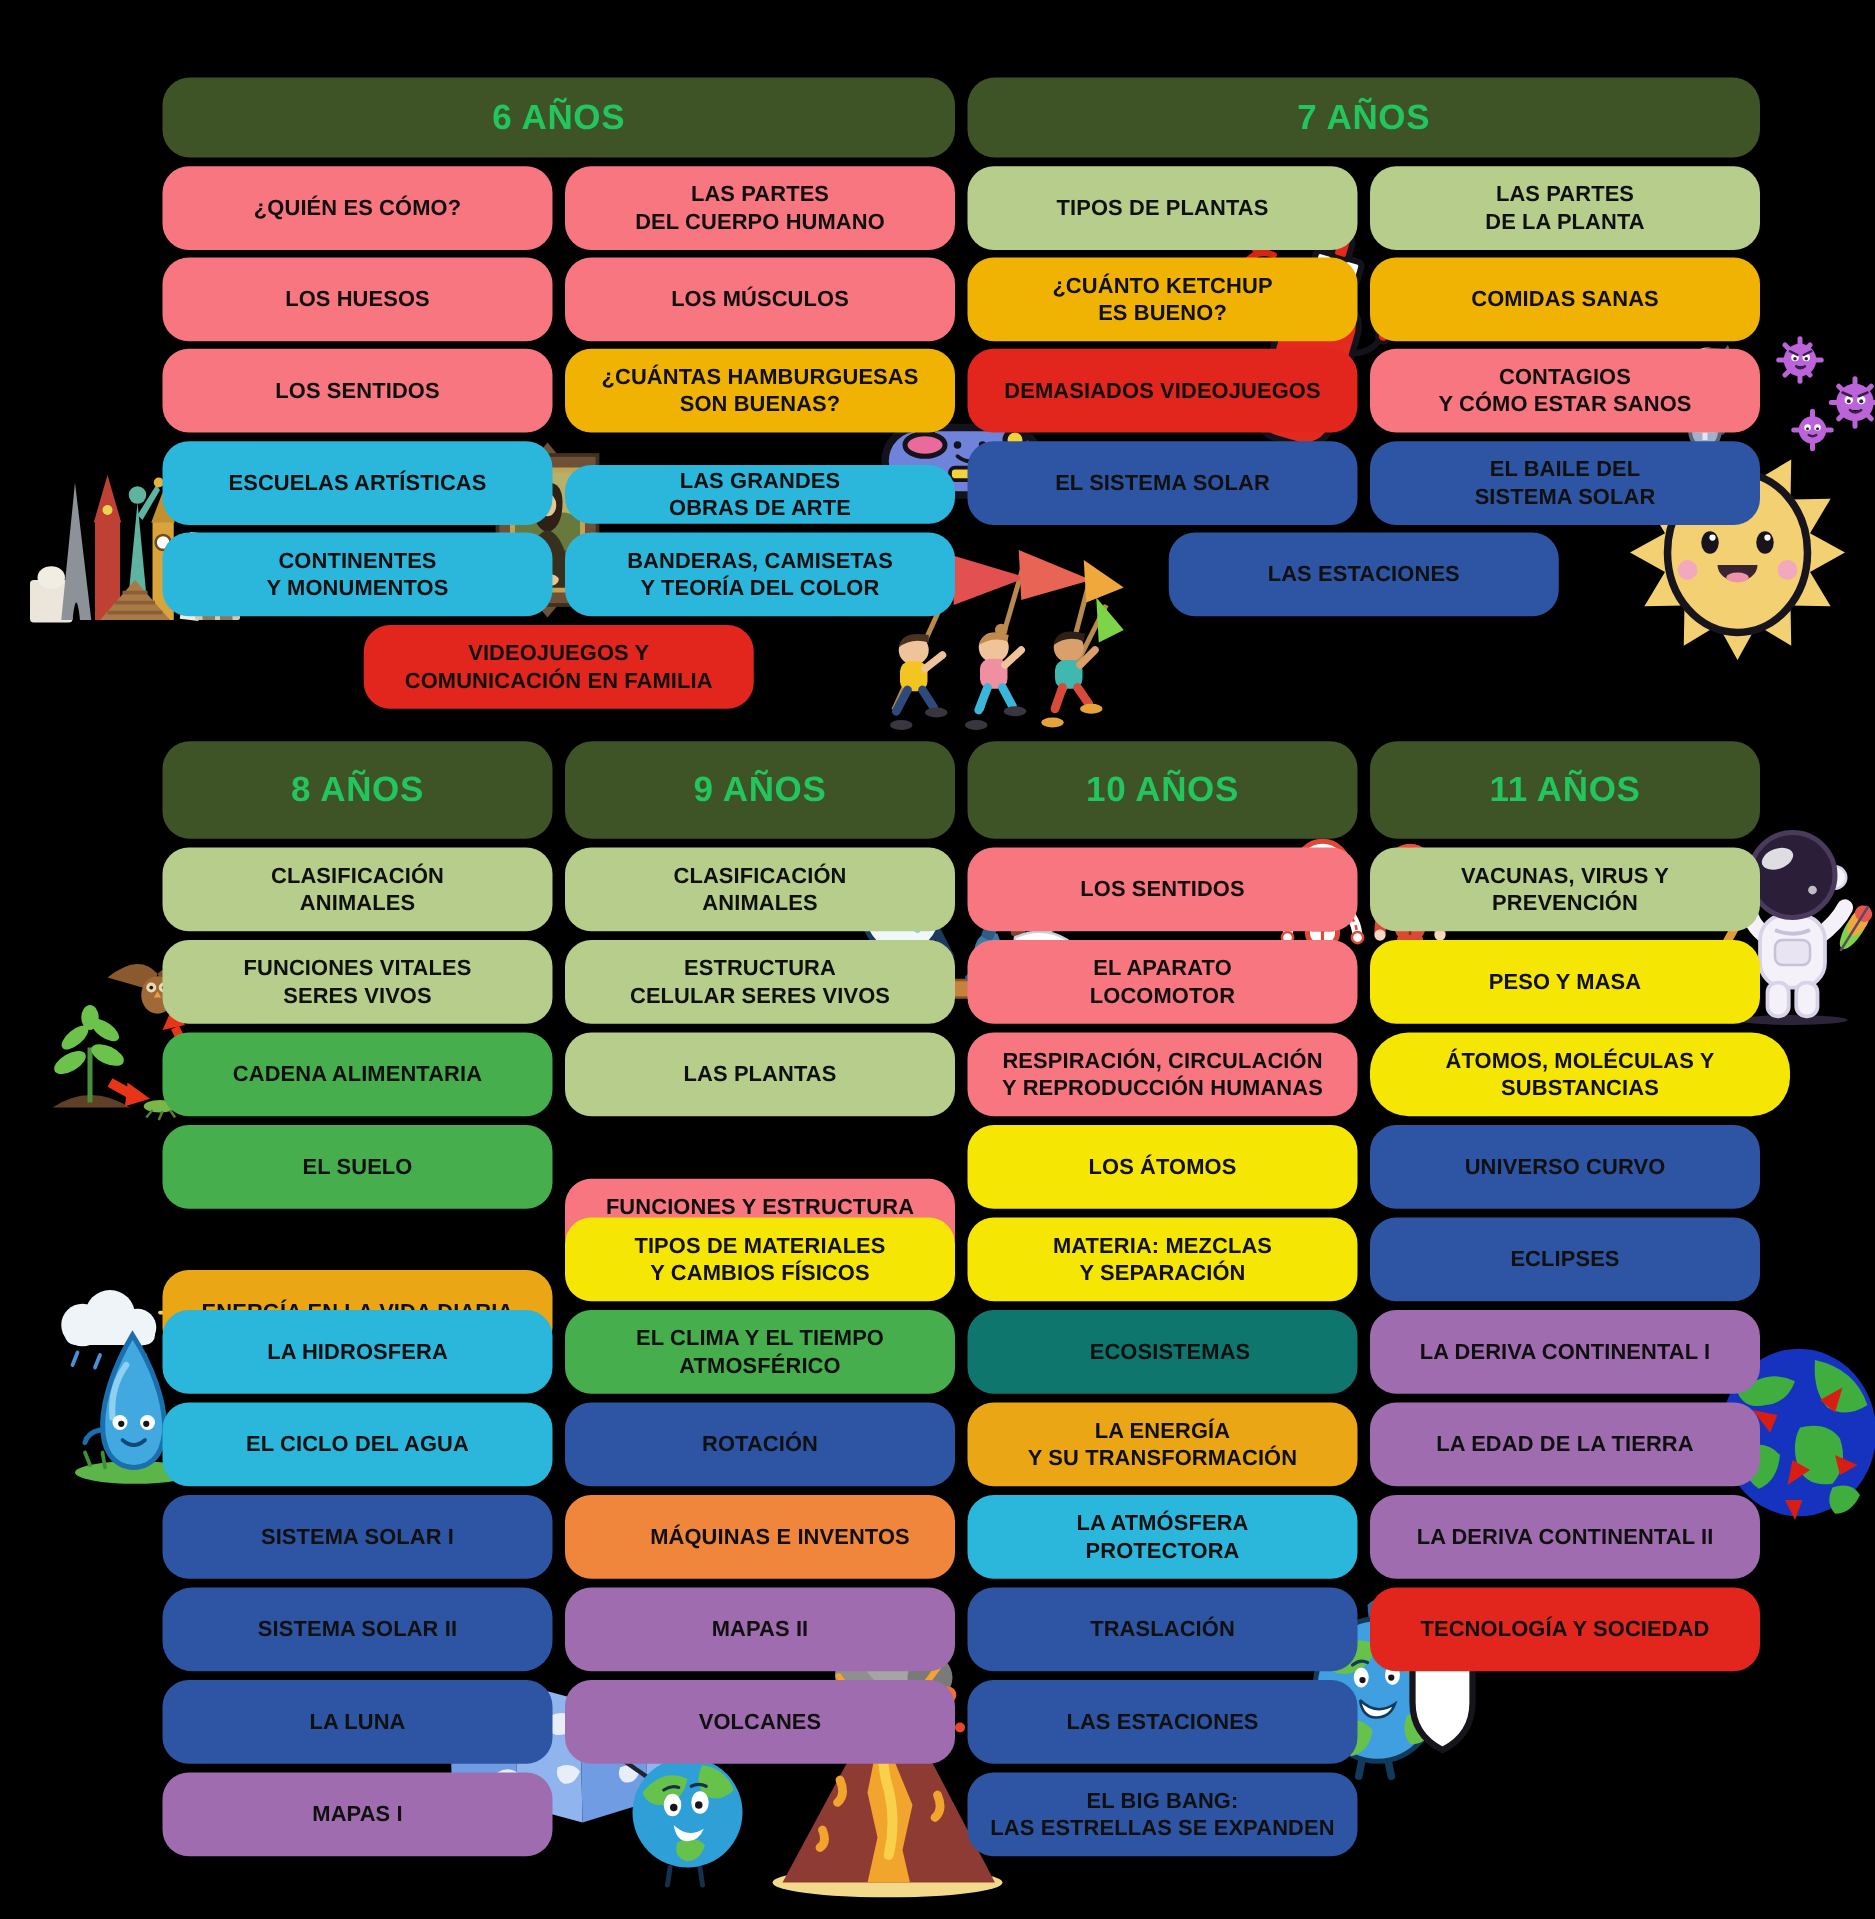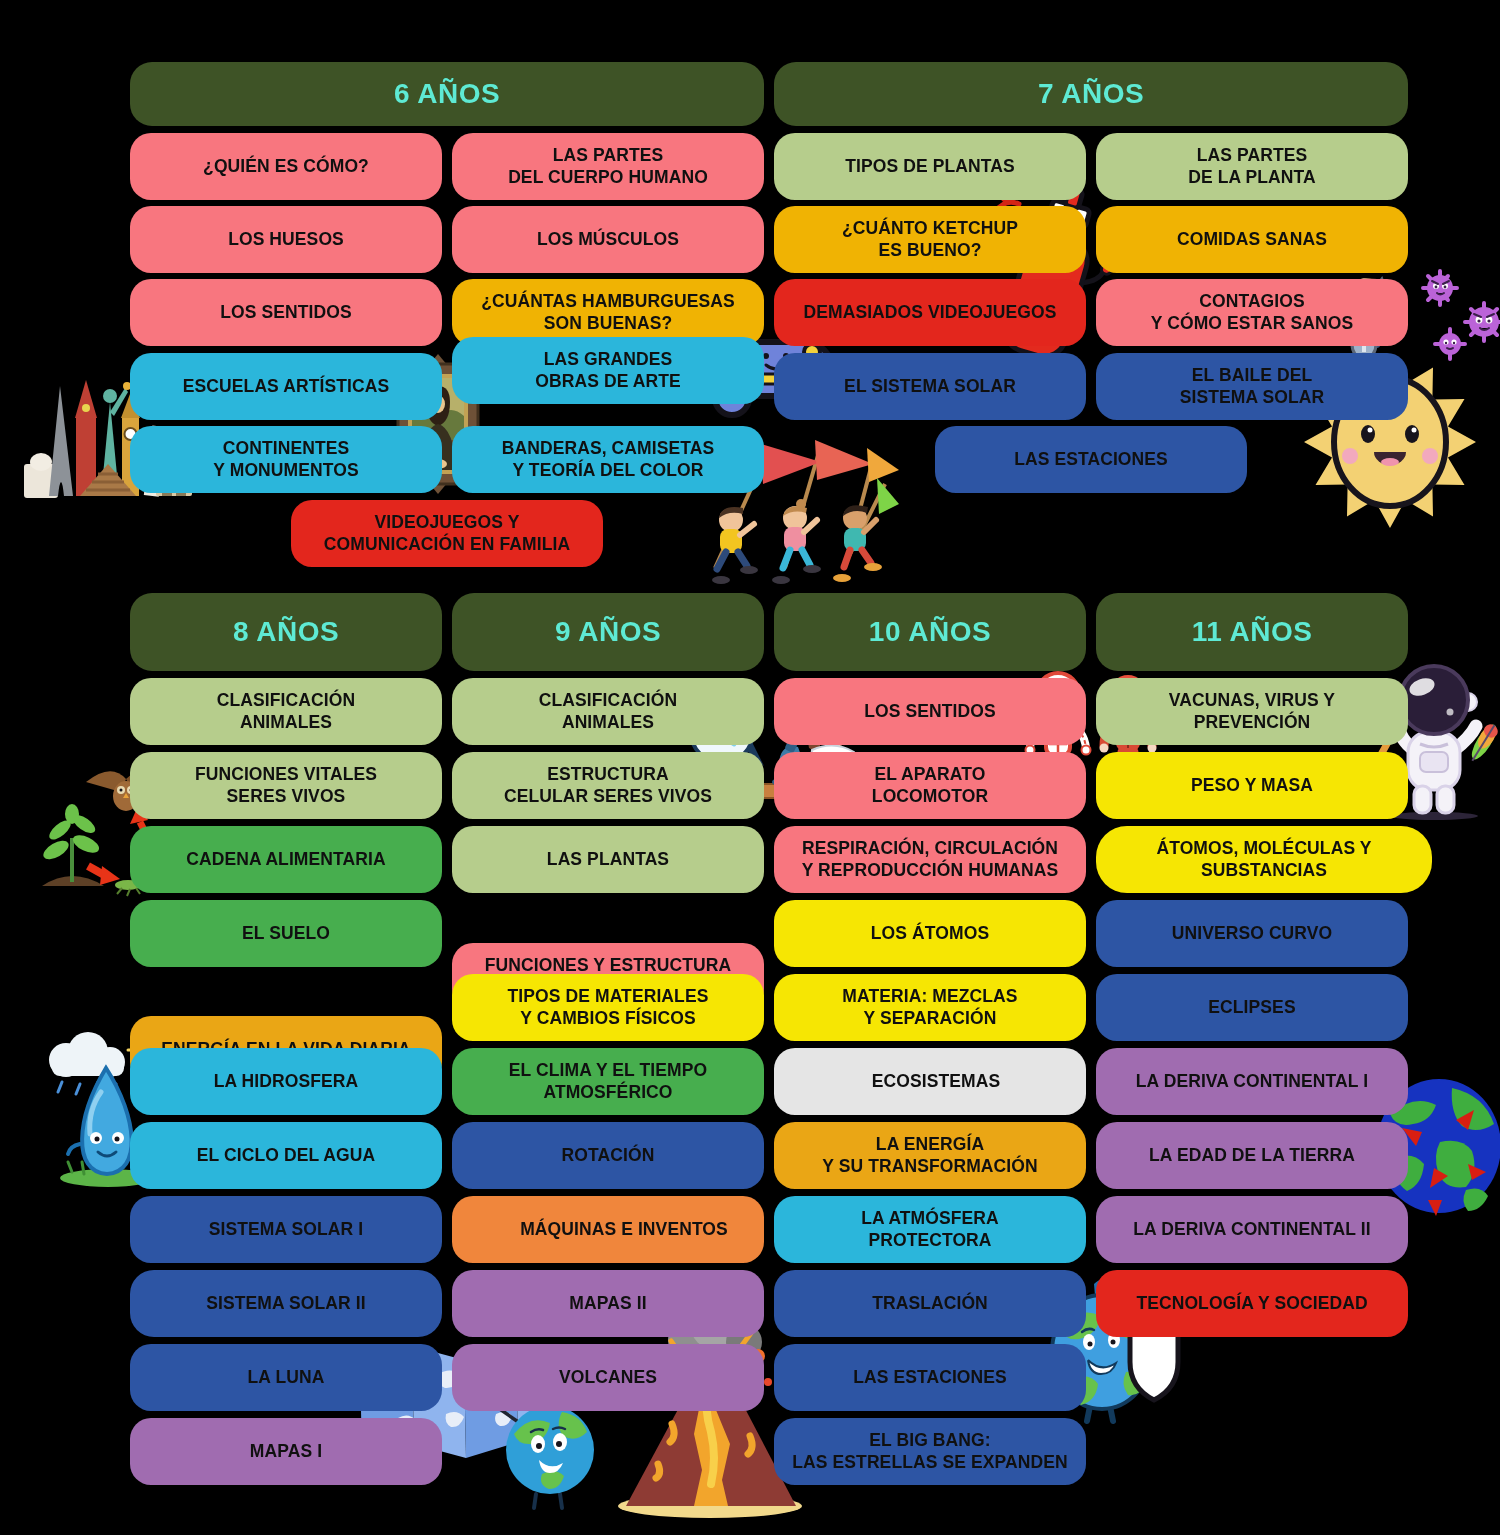--- a/index.html
+++ b/index.html
@@ -1,20 +1,20 @@
 <!DOCTYPE html>
 <html><head>
 <meta charset="utf-8">
 <style>
   html,body{margin:0;padding:0;}
   body{width:1500px;height:1535px;background:#000;overflow:hidden;
        font-family:"Liberation Sans","DejaVu Sans",sans-serif;}
   #board{position:relative;width:1500px;height:1535px;background:#000;}
   .hdr{position:absolute;display:flex;align-items:center;justify-content:center;
-       background:#3e5326;color:#5eead4;font-weight:800;font-size:28px;
+       background:#3e5326;color:#22c55e;font-weight:800;font-size:28px;
        border-radius:22px;letter-spacing:.5px;box-sizing:border-box;}
   .pill{position:absolute;display:flex;align-items:center;justify-content:center;
         text-align:center;white-space:pre-line;color:#101010;font-weight:800;
         font-size:17.5px;line-height:1.22;border-radius:21px;padding:4px 12px;
         box-sizing:border-box;letter-spacing:.1px;}
   .illus{position:absolute;pointer-events:none;}
 </style>
 </head>
 <body>
 
@@ -418,21 +418,21 @@
 <div class="hdr" style="left: 130px; top: 62px; width: 634px; height: 64px;">6 AÑOS</div>
     <div class="pill" style="left: 130px; top: 133px; width: 312px; height: 67px; background: rgb(248, 118, 127);">¿QUIÉN ES CÓMO?</div>
     <div class="pill" style="left: 452px; top: 133px; width: 312px; height: 67px; background: rgb(248, 118, 127);">LAS PARTES
 DEL CUERPO HUMANO</div>
     <div class="pill" style="left: 130px; top: 206px; width: 312px; height: 67px; background: rgb(248, 118, 127);">LOS HUESOS</div>
     <div class="pill" style="left: 452px; top: 206px; width: 312px; height: 67px; background: rgb(248, 118, 127);">LOS MÚSCULOS</div>
     <div class="pill" style="left: 130px; top: 279px; width: 312px; height: 67px; background: rgb(248, 118, 127);">LOS SENTIDOS</div>
     <div class="pill" style="left: 452px; top: 279px; width: 312px; height: 67px; background: rgb(240, 179, 3);">¿CUÁNTAS HAMBURGUESAS
 SON BUENAS?</div>
     <div class="pill" style="left: 130px; top: 353px; width: 312px; height: 67px; background: rgb(43, 182, 219);">ESCUELAS ARTÍSTICAS</div>
-    <div class="pill" style="left: 452px; top: 337px; width: 312px; height: 67px; background: rgb(43, 182, 219);">LAS GRANDES
+    <div class="pill" style="left: 452px; top: 372px; width: 312px; height: 47px; background: rgb(43, 182, 219);">LAS GRANDES
 OBRAS DE ARTE</div>
     <div class="pill" style="left: 130px; top: 426px; width: 312px; height: 67px; background: rgb(43, 182, 219);">CONTINENTES
 Y MONUMENTOS</div>
     <div class="pill" style="left: 452px; top: 426px; width: 312px; height: 67px; background: rgb(43, 182, 219);">BANDERAS, CAMISETAS
 Y TEORÍA DEL COLOR</div>
     <div class="pill" style="left: 291px; top: 500px; width: 312px; height: 67px; background: rgb(227, 38, 29);">VIDEOJUEGOS Y
 COMUNICACIÓN EN FAMILIA</div>
     <div class="hdr" style="left: 774px; top: 62px; width: 634px; height: 64px;">7 AÑOS</div>
     <div class="pill" style="left: 774px; top: 133px; width: 312px; height: 67px; background: rgb(182, 205, 140);">TIPOS DE PLANTAS</div>
     <div class="pill" style="left: 1096px; top: 133px; width: 312px; height: 67px; background: rgb(182, 205, 140);">LAS PARTES
@@ -479,21 +479,21 @@
     <div class="pill" style="left: 452px; top: 1344px; width: 312px; height: 67px; background: rgb(160, 108, 176);">VOLCANES</div>
     <div class="hdr" style="left: 774px; top: 593px; width: 312px; height: 78px;">10 AÑOS</div>
     <div class="pill" style="left: 774px; top: 678px; width: 312px; height: 67px; background: rgb(248, 118, 127);">LOS SENTIDOS</div>
     <div class="pill" style="left: 774px; top: 752px; width: 312px; height: 67px; background: rgb(248, 118, 127);">EL APARATO
 LOCOMOTOR</div>
     <div class="pill" style="left: 774px; top: 826px; width: 312px; height: 67px; background: rgb(248, 118, 127);">RESPIRACIÓN, CIRCULACIÓN
 Y REPRODUCCIÓN HUMANAS</div>
     <div class="pill" style="left: 774px; top: 900px; width: 312px; height: 67px; background: rgb(246, 230, 3);">LOS ÁTOMOS</div>
     <div class="pill" style="left: 774px; top: 974px; width: 312px; height: 67px; background: rgb(246, 230, 3);">MATERIA: MEZCLAS
 Y SEPARACIÓN</div>
-    <div class="pill" style="left: 774px; top: 1048px; width: 312px; height: 67px; background: #e5e5e5; padding-left: 24px;">ECOSISTEMAS</div>
+    <div class="pill" style="left: 774px; top: 1048px; width: 312px; height: 67px; background: #0f766e; padding-left: 24px;">ECOSISTEMAS</div>
     <div class="pill" style="left: 774px; top: 1122px; width: 312px; height: 67px; background: rgb(234, 166, 21);">LA ENERGÍA
 Y SU TRANSFORMACIÓN</div>
     <div class="pill" style="left: 774px; top: 1196px; width: 312px; height: 67px; background: rgb(43, 182, 219);">LA ATMÓSFERA
 PROTECTORA</div>
     <div class="pill" style="left: 774px; top: 1270px; width: 312px; height: 67px; background: rgb(45, 85, 164);">TRASLACIÓN</div>
     <div class="pill" style="left: 774px; top: 1344px; width: 312px; height: 67px; background: rgb(45, 85, 164);">LAS ESTACIONES</div>
     <div class="pill" style="left: 774px; top: 1418px; width: 312px; height: 67px; background: rgb(45, 85, 164);">EL BIG BANG:
 LAS ESTRELLAS SE EXPANDEN</div>
     <div class="hdr" style="left: 1096px; top: 593px; width: 312px; height: 78px;">11 AÑOS</div>
     <div class="pill" style="left: 1096px; top: 678px; width: 312px; height: 67px; background: rgb(182, 205, 140);">VACUNAS, VIRUS Y

